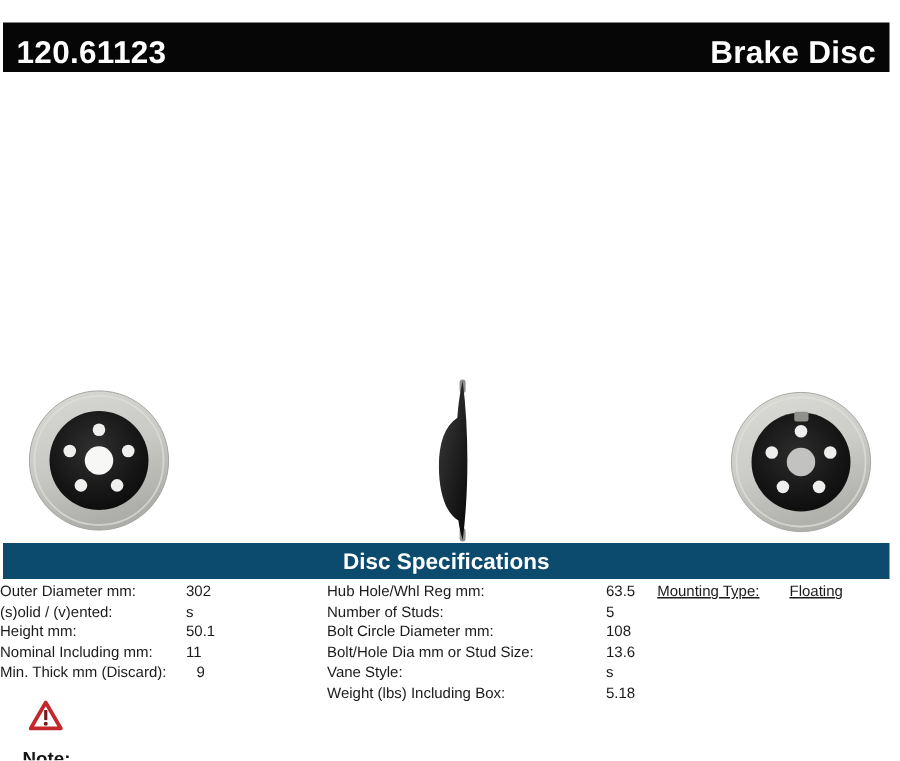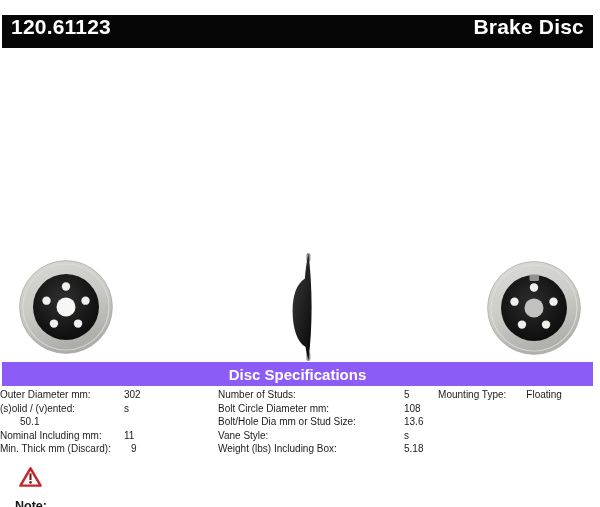--- a/index.html
+++ b/index.html
@@ -16,38 +16,38 @@
 
   
   .title-bar {
     position: absolute;
     left: 2px; top: 15px;
     width: 591px; height: 33px;
     background: #060606;
     color: #ffffff;
     display: flex;
     justify-content: space-between;
-    align-items: flex-start;
+    align-items: flex-end;
     padding: 0 9px;
     font-weight: bold;
     font-size: 21px;
     letter-spacing: 0.2px;
   }
 
   
   .disc-front { position: absolute; left: 18px;  top: 259px; width: 96px; height: 96px; }
   .disc-side  { position: absolute; left: 288px; top: 251px; width: 32px; height: 112px; }
   .disc-rear  { position: absolute; left: 486px; top: 260px; width: 96px; height: 96px; }
 
   
   .section-bar {
     position: absolute;
     left: 2px; top: 362px;
     width: 591px; height: 24px;
-    background: #8b5cf6;
+    background: #0c4a6e;
     color: #ffffff;
     display: flex;
     justify-content: center;
     align-items: center;
     font-weight: bold;
     font-size: 15px;
   }
 
   
   .spec-col {
@@ -66,21 +66,21 @@
   .spec-label { text-align: left; white-space: nowrap; }
   .spec-value { margin-left: 20px; white-space: nowrap; }
 
   .spec-col-left  { left: 0;   width: 218px; }
   .spec-col-left  .spec-label { flex: 0 0 104px; }
 
   .spec-col-mid   { left: 218px; width: 218px; }
   .spec-col-mid   .spec-label { flex: 0 0 166px; }
 
   .spec-col-right { left: 427px; width: 146px; }
-  .spec-col-right .spec-row { justify-content: center; }
+  .spec-col-right .spec-row { justify-content: center; text-decoration: underline; }
 
   
   .note-row {
     position: absolute;
     left: 15px; top: 466px;
     display: flex;
     align-items: center;
     gap: 11px;
     flex-direction: column;
   }
@@ -180,33 +180,38 @@
   <div class="spec-col spec-col-left">
     <div class="spec-row">
       <span class="spec-label">Outer Diameter mm:</span>
       <span class="spec-value">302</span>
     </div>
     <div class="spec-row">
       <span class="spec-label">(s)olid / (v)ented:</span>
       <span class="spec-value">s</span>
     </div>
     <div class="spec-row">
+      <span class="spec-label">Height mm:</span>
       <span class="spec-value">50.1</span>
     </div>
     <div class="spec-row">
       <span class="spec-label">Nominal Including mm:</span>
       <span class="spec-value">11</span>
     </div>
     <div class="spec-row">
       <span class="spec-label">Min. Thick mm (Discard):</span>
       <span class="spec-value">9</span>
     </div>
   </div>
 
   <div class="spec-col spec-col-mid">
+    <div class="spec-row">
+      <span class="spec-label">Hub Hole/Whl Reg mm:</span>
+      <span class="spec-value">63.5</span>
+    </div>
     <div class="spec-row">
       <span class="spec-label">Number of Studs:</span>
       <span class="spec-value">5</span>
     </div>
     <div class="spec-row">
       <span class="spec-label">Bolt Circle Diameter mm:</span>
       <span class="spec-value">108</span>
     </div>
     <div class="spec-row">
       <span class="spec-label">Bolt/Hole Dia mm or Stud Size:</span>

